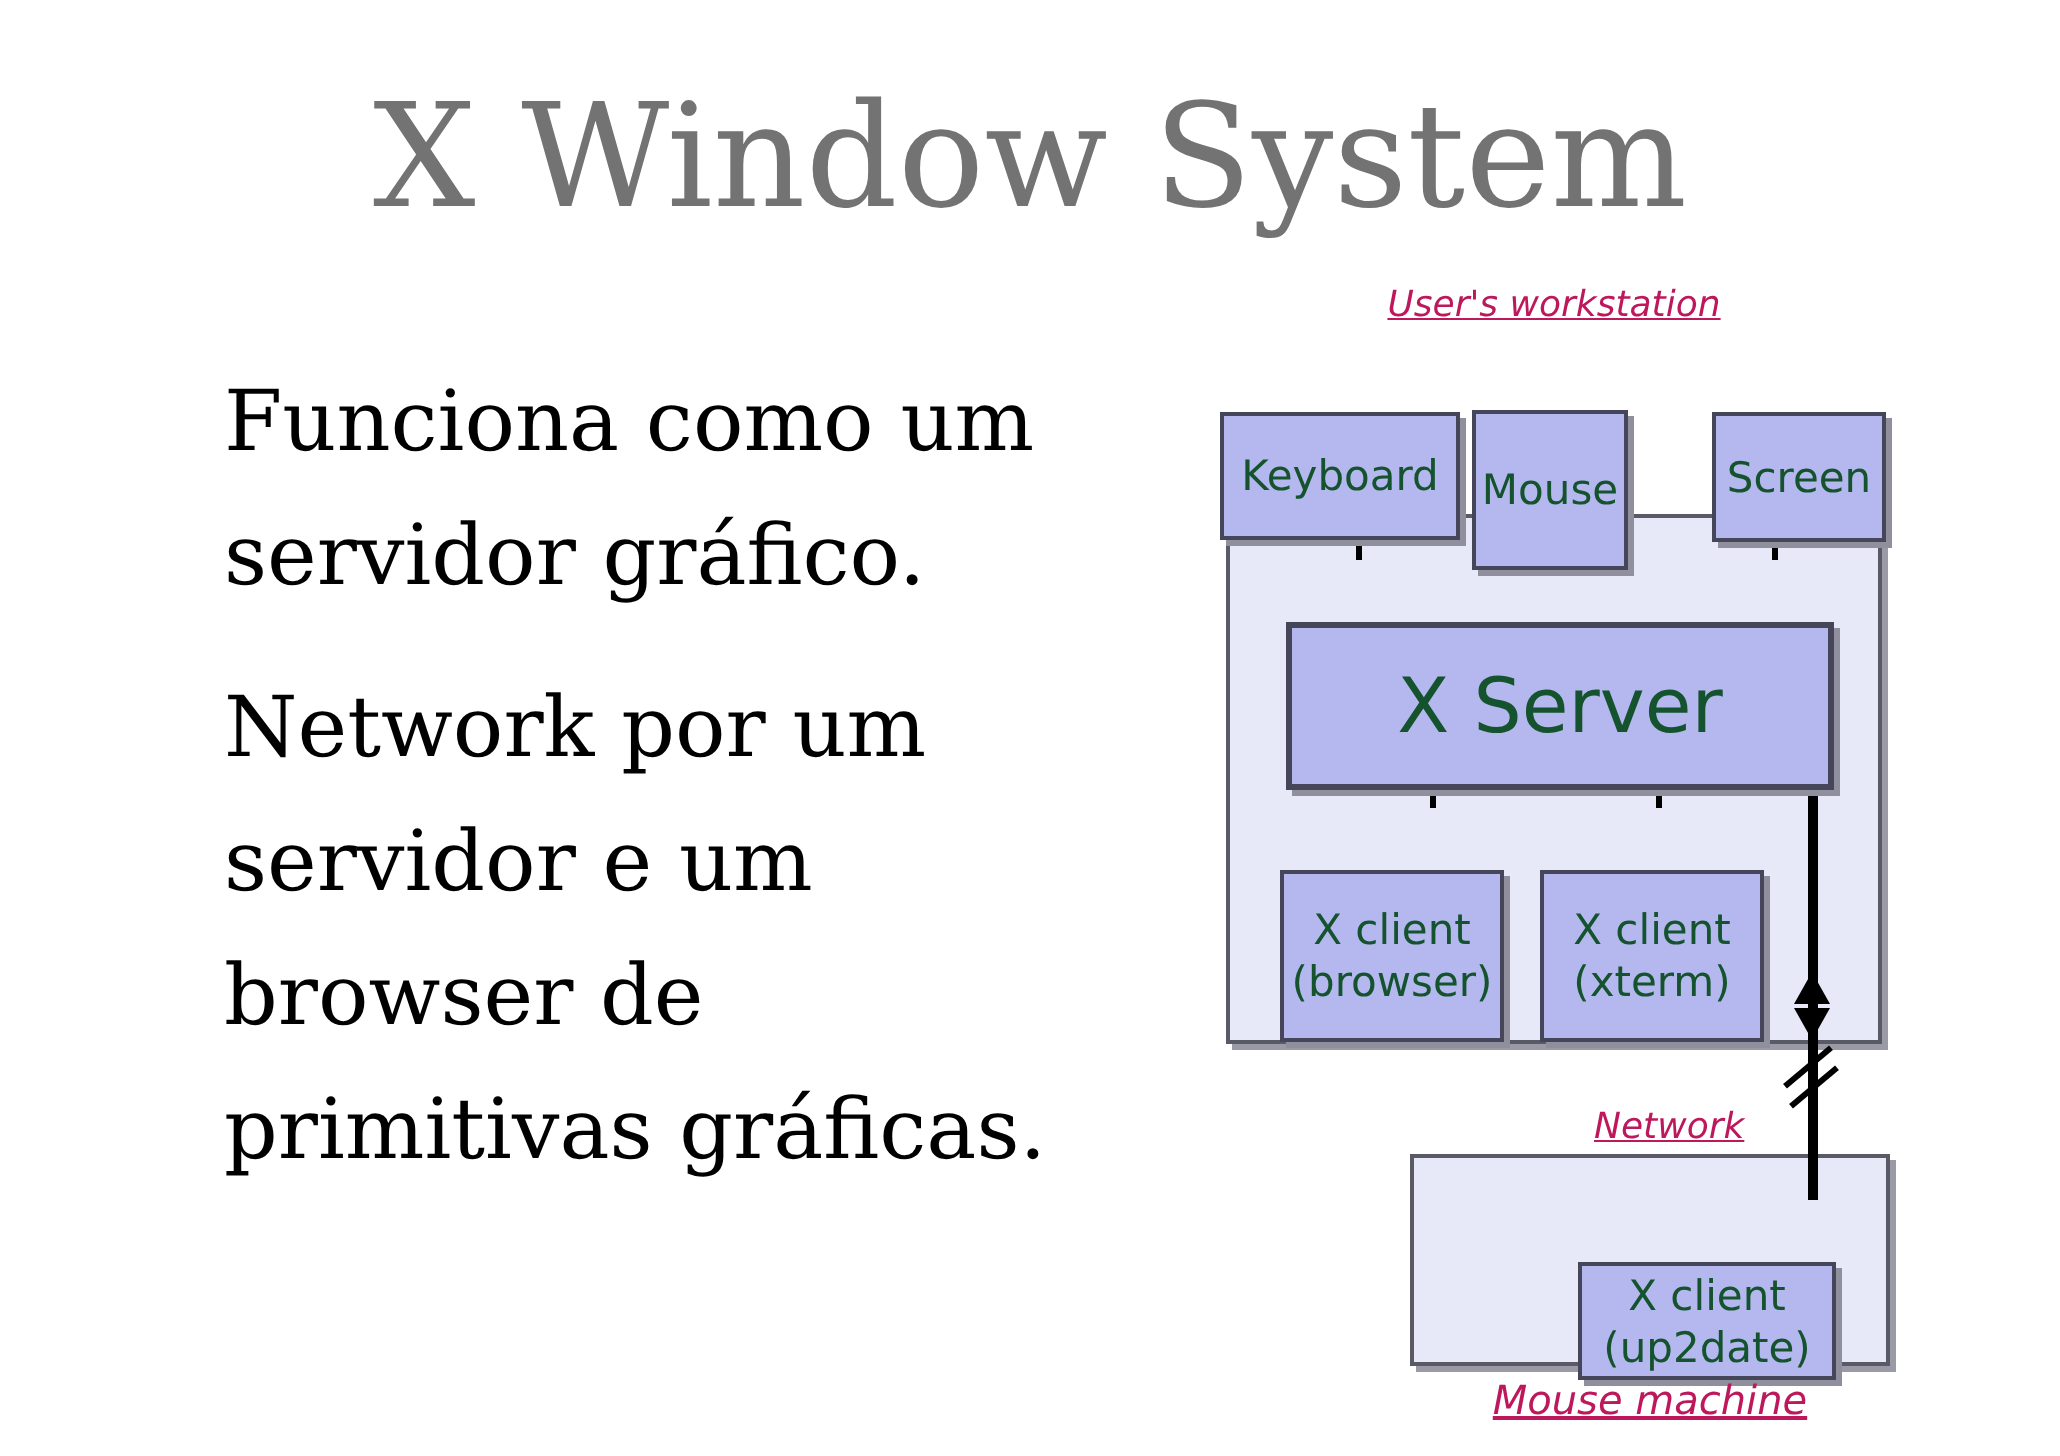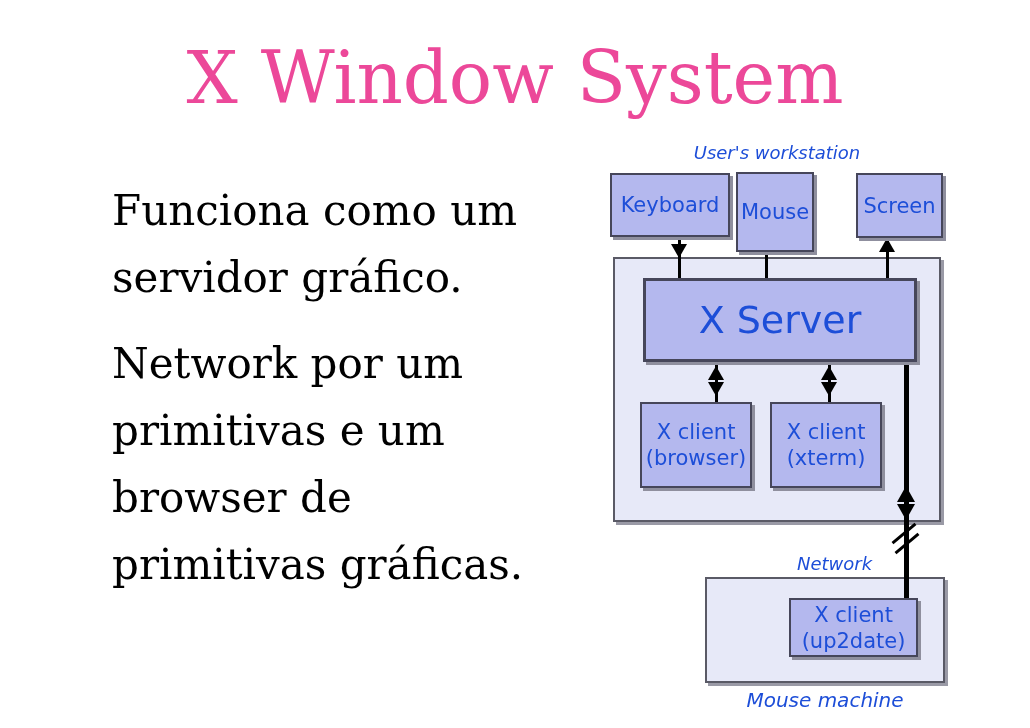--- a/index.html
+++ b/index.html
@@ -3,41 +3,41 @@
 <meta charset="utf-8">
 <style>
   html,body { margin:0; padding:0; background:#ffffff; }
   #slide {
     position:relative; width:1030px; height:728px; background:#ffffff;
     font-family:"DejaVu Serif", serif; color:#000; overflow:hidden;
   }
   
   .title {
     position:absolute; left:0; top:38px; width:1030px;
-    text-align:center; font-size:72px; line-height:80px; color:#ec4899;
+    text-align:center; font-size:72px; line-height:80px; color:#737373;
   }
   .body-text { position:absolute; left:112px; top:170px; width:490px; }
   .body-text p { margin:0 0 34px 0; font-size:42px; line-height:52px; }
   .body-text .line { display:block;margin-top:15px; }
   
   .diagram { position:absolute; inset:0; font-family:"DejaVu Sans", sans-serif; }
   .cbox {
     position:absolute; box-sizing:border-box; background:#e7e9f8;
     border:2px solid #5a5a66; box-shadow:3px 3px 0 #9a9aa6; z-index:1;
   }
   .node {
     position:absolute; box-sizing:border-box; background:#b4b8ee;
     border:2px solid #46465a; box-shadow:3px 3px 0 #8f8f9e; z-index:3;
     display:flex; flex-direction:column; align-items:center; justify-content:center;
-    text-align:left; font-size:21px; line-height:26px; color:#1d4ed8;
+    text-align:left; font-size:21px; line-height:26px; color:#14532d;margin-top:33px;
   }
   .node.big { border-width:3px; font-size:38px; line-height:42px; }
   .dlabel {
     position:absolute; z-index:4; font-style:italic; font-size:18px;
-    color:#1d4ed8; white-space:nowrap;
+    color:#be185d; white-space:nowrap;text-decoration:underline;
   }
   .vline { position:absolute; background:#000; z-index:2; }
   .tri { position:absolute; width:0; height:0; z-index:2; }
   .tri.down { border-left:8px solid transparent; border-right:8px solid transparent; border-top:14px solid #000; }
   .tri.up   { border-left:8px solid transparent; border-right:8px solid transparent; border-bottom:14px solid #000; }
   .tri.big.down { border-left:9px solid transparent; border-right:9px solid transparent; border-top:16px solid #000; }
   .tri.big.up   { border-left:9px solid transparent; border-right:9px solid transparent; border-bottom:16px solid #000; }
   .slash { position:absolute; width:30px; height:3px; background:#000; transform:rotate(-40deg); z-index:2; }
 </style>
 </head>
@@ -47,21 +47,21 @@
 
   <div class="title">X Window System</div>
 
   <div class="body-text">
     <p>
       <span class="line">Funciona como um</span>
       <span class="line">servidor gráfico.</span>
     </p>
     <p>
       <span class="line">Network por um</span>
-      <span class="line">primitivas e um</span>
+      <span class="line">servidor e um</span>
       <span class="line">browser de</span>
       <span class="line">primitivas gráficas.</span>
     </p>
   </div>
 
   <div class="diagram">
 
     <div class="cbox" style="left:613px; top:257px; width:328px; height:265px;"></div>
     <div class="cbox" style="left:705px; top:577px; width:240px; height:106px;"></div>
 

